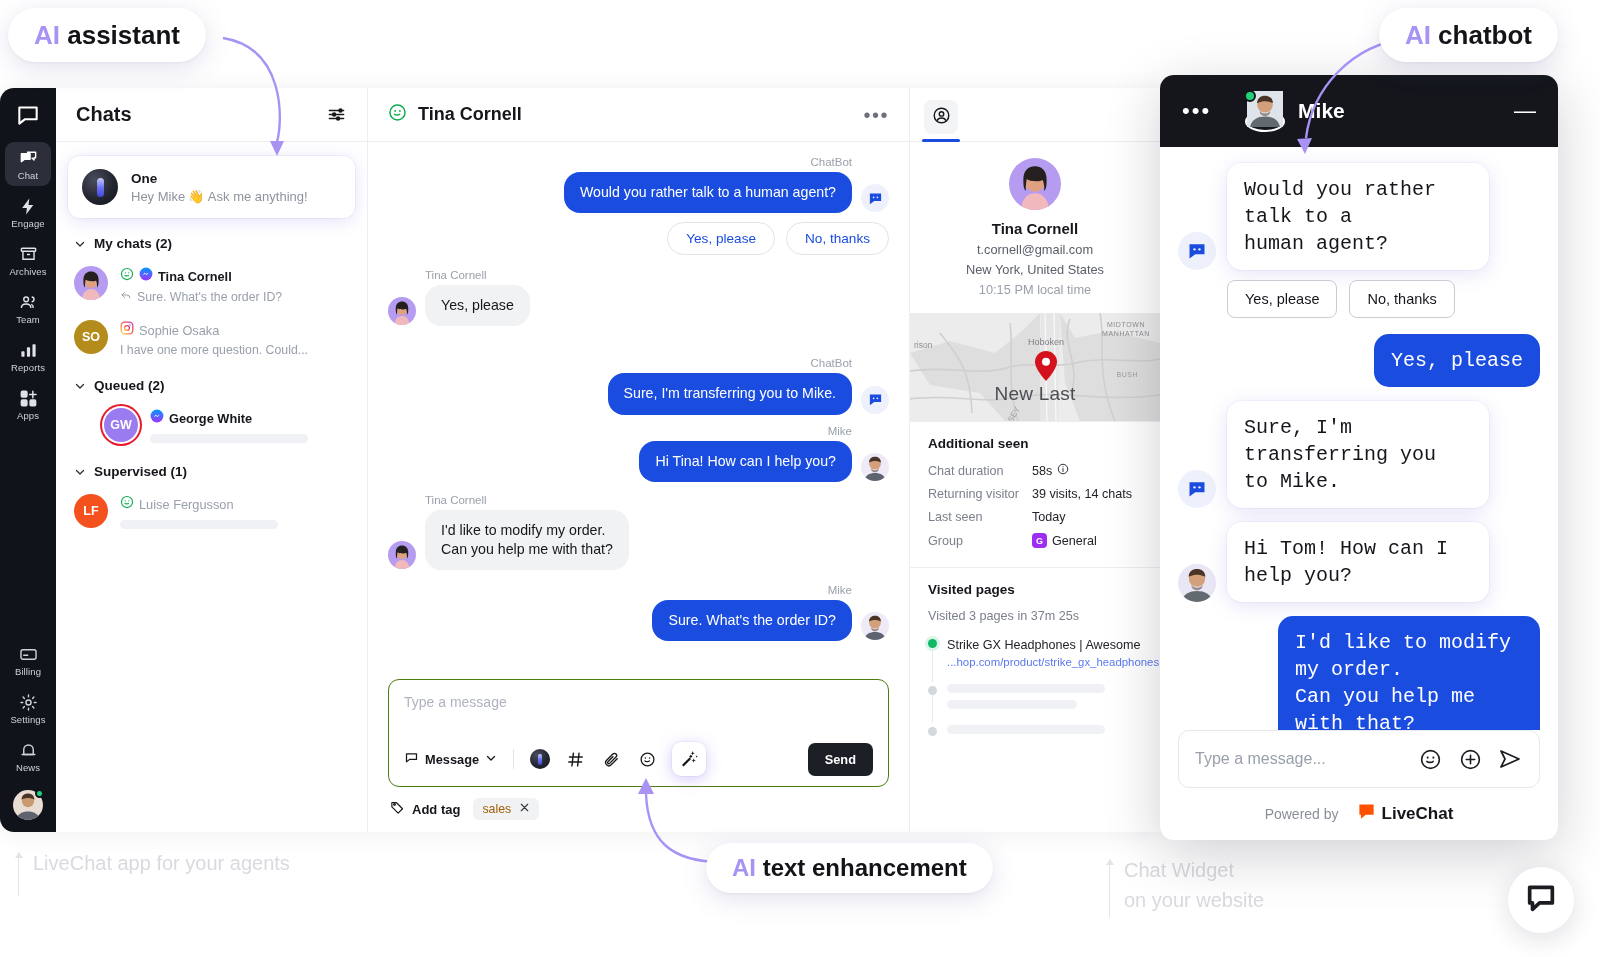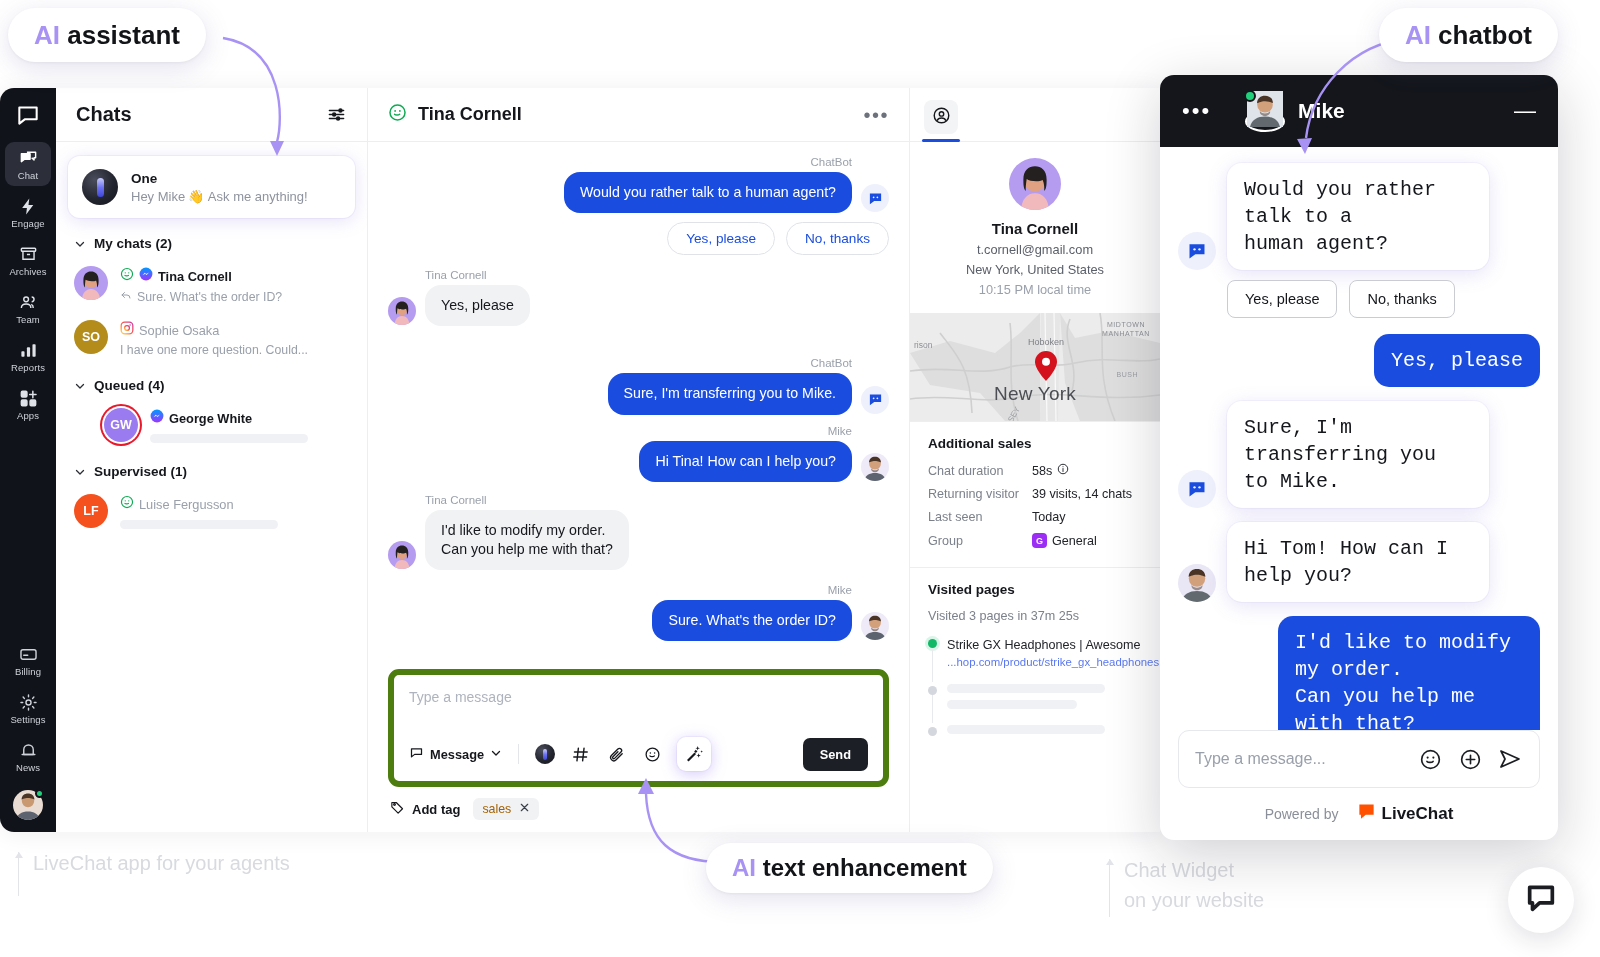--- a/index.html
+++ b/index.html
@@ -123,21 +123,21 @@
   .bubble.grey { background: #f1f2f4; color: #15171c; }
   .side-av { width: 28px; height: 28px; border-radius: 50%; margin-left: 9px; flex-shrink: 0; overflow:hidden; align-self: flex-end; margin-bottom: 1px;}
   .side-av.botico { background: #eef1fb; display: flex; align-items: center; justify-content: center; }
   .row-av { width: 28px; height: 28px; border-radius: 50%; margin-right: 9px; flex-shrink: 0; overflow:hidden; align-self: flex-end; margin-bottom: 1px;}
   .quickreplies { display: flex; gap: 11px; margin: 9px 0 14px; justify-content: flex-end; }
   .qr { border: 1px solid #dfe2e8; background: #fff; color: #1a4ce0; border-radius: 999px;
         padding: 8px 18px; font-size: 13.6px; cursor: pointer; font-family: inherit; }
 
   
   .composer-wrap { padding: 8px 20px 12px; }
-  .composer { border: 6px solid #4d7c0f; border-radius: 11px; background: #fff; padding: 14px 15px 10px; }
+  .composer { border: 1px solid #4d7c0f; border-radius: 11px; background: #fff; padding: 14px 15px 10px; }
   .composer-input { font-size: 14px; color: #aeb3bd; min-height: 38px; cursor: text; }
   .composer-bar { display: flex; align-items: center; gap: 14px; margin-top: 10px; }
   .msgtype { display: flex; align-items: center; gap: 6px; font-size: 12.8px; font-weight: 700; color: #15171c; cursor: pointer; }
   .vr { width: 1px; height: 20px; background: #e3e5ea; margin: 0 2px; }
   .tool { width: 22px; height: 22px; display: flex; align-items: center; justify-content: center; cursor: pointer; color: #17181c; }
   .tool.one-dot { width:20px;height:20px;border-radius:50%;
     background: radial-gradient(circle at 35% 30%, #4a4d5c 0%, #23252f 55%, #15161d 100%);
     display:flex;align-items:center;justify-content:center; }
   .tool.one-dot i { display:block;width:4px;height:11px;border-radius:3px;
     background: linear-gradient(180deg,#c9cdfa 0%, #6d73f2 50%, #3f46d8 100%); }
@@ -491,21 +491,21 @@
             </div>
           </div>
         </div>
 
         <div class="sec-head">
           <span class="cv">
             <svg width="12" height="12" viewBox="0 0 24 24" fill="none" stroke="#2b2d34" stroke-width="2.6" stroke-linecap="round" stroke-linejoin="round">
                 <path d="M5 9l7 7 7-7"></path>
               </svg>
           </span>
-          <span class="sec-title">Queued (4)</span>
+          <span class="sec-title">Queued (2)</span>
         </div>
 
         <div class="chat-row">
           <div class="av init ring" style="background:#9b7bf0">
             <span>GW</span>
           </div>
           <div class="chat-meta">
             <div class="chat-name-line">
               <span>
                 <svg width="14" height="14" viewBox="0 0 24 24">
@@ -797,25 +797,25 @@
           <div class="t2">Hoboken</div>
           <div class="t3">rison</div>
           <div class="t4">BUSH</div>
           <div class="t5">SEY</div>
           <span class="pin">
             <svg width="22" height="30" viewBox="0 0 22 30">
                 <path d="M11 0C5 0 0 4.8 0 10.8 0 18.6 11 30 11 30S22 18.6 22 10.8C22 4.8 17 0 11 0z" fill="#d3121d"></path>
                 <circle cx="11" cy="10.8" r="4" fill="#fff"></circle>
               </svg>
           </span>
-          <div class="city">New York</div>
+          <div class="city">New Last</div>
         </div>
 
         <div class="det-sec">
-          <h4>Additional sales</h4>
+          <h4>Additional seen</h4>
           <div class="kv">
             <span class="k">Chat duration</span>
             <span class="v">
               <span>58s</span>
               <span>
                 <svg width="12" height="12" viewBox="0 0 24 24" fill="none" stroke="#22242a" stroke-width="1.9">
                     <circle cx="12" cy="12" r="9.5"></circle>
                     <path d="M12 11v6M12 7.4v.2" stroke-linecap="round"></path>
                   </svg>
               </span>

